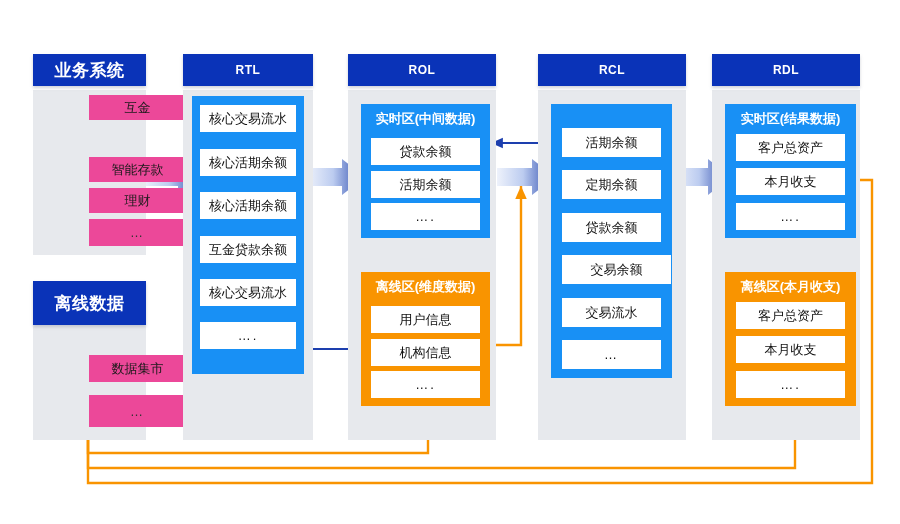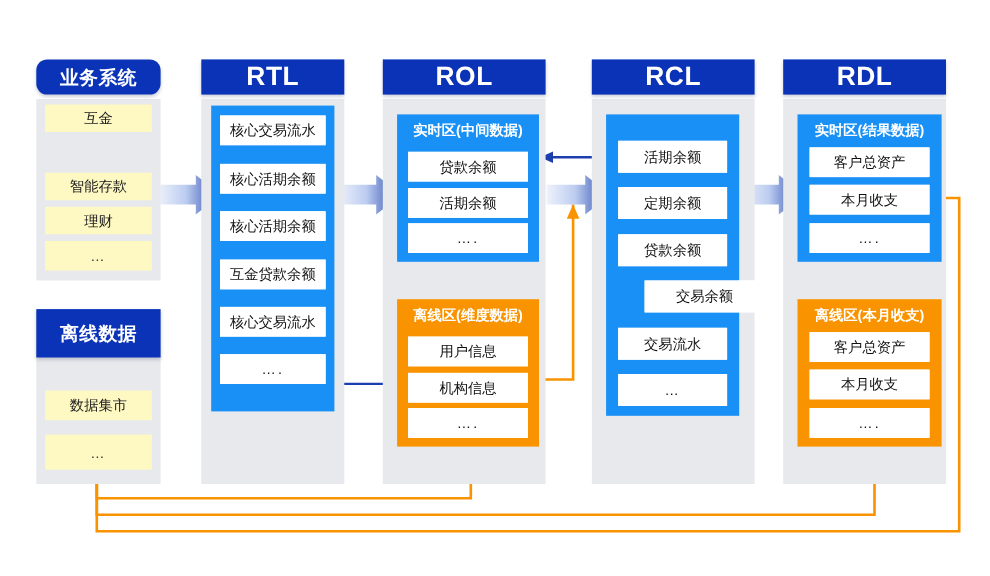--- a/index.html
+++ b/index.html
@@ -17,32 +17,32 @@
   .hdr{
     position:absolute;
     background:#0a33b8;
     color:#ffffff;
     font-weight:bold;
     display:flex;align-items:center;justify-content:center;
     letter-spacing:.5px;
     box-shadow:0 2px 3px rgba(120,130,150,.35);
   }
   .hdr.cjk{font-size:17px;}
-  .hdr.lat{font-size:24px;}
+  .hdr.lat{font-size:12px;}
   
   .colbody{
     position:absolute;
     background:#e7e9ed;
   }
   
   .wbox{
     position:absolute;
-    background:#fef9c3;
+    background:#ec4899;
     display:flex;align-items:center;justify-content:center;
-    font-size:13px;color:#1a1a1a;
+    font-size:13px;color:#1a1a1a;margin-left:48px;
   }
   .wbox.dots{color:#333;letter-spacing:2px;font-size:13px;}
   
   .zone{
     position:absolute;
     box-sizing:border-box;
   }
   .zone.blue{background:#1890f5;}
   .zone.orange{background:#f99400;}
   .zone-title{
@@ -114,21 +114,21 @@
     </g>
     <g>
       <path d="M497,168 L532,168 L532,159 L555,177 L532,195 L532,186 L497,186 z" fill="url(#gradArrow)"></path>
     </g>
     <g>
       <path d="M673,168 L708,168 L708,159 L731,177 L708,195 L708,186 L673,186 z" fill="url(#gradArrow)"></path>
     </g>
   </svg>
 
   <div class="colbody" style="left:33px;top:90px;width:113px;height:165px;"></div>
-  <div class="hdr cjk" style="left:33px;top:54px;width:113px;height:32px;border-radius:10px;">业务系统</div>
+  <div class="hdr cjk" style="left:33px;top:54px;width:113px;height:32px;">业务系统</div>
 
   <div class="wbox" style="left:41px;top:95px;width:97px;height:25px;">互金</div>
   <div class="wbox" style="left:41px;top:157px;width:97px;height:25px;">智能存款</div>
   <div class="wbox" style="left:41px;top:188px;width:97px;height:25px;">理财</div>
   <div class="wbox dots" style="left:41px;top:219px;width:97px;height:27px;">…</div>
 
   <div class="colbody" style="left:33px;top:316px;width:113px;height:124px;"></div>
   <div class="hdr cjk" style="left:33px;top:281px;width:113px;height:44px;">离线数据</div>
 
   <div class="wbox" style="left:41px;top:355px;width:97px;height:27px;">数据集市</div>
@@ -162,21 +162,21 @@
   <div class="zitem" style="left:371px;top:339px;width:109px;height:27px;">机构信息</div>
   <div class="zitem dots" style="left:371px;top:371px;width:109px;height:27px;">….</div>
 
   <div class="colbody" style="left:538px;top:90px;width:148px;height:350px;"></div>
   <div class="hdr lat" style="left:538px;top:54px;width:148px;height:32px;">RCL</div>
 
   <div class="zone blue" style="left:551px;top:104px;width:121px;height:274px;"></div>
   <div class="zitem" style="left:562px;top:128px;width:99px;height:29px;">活期余额</div>
   <div class="zitem" style="left:562px;top:170px;width:99px;height:29px;">定期余额</div>
   <div class="zitem" style="left:562px;top:213px;width:99px;height:29px;">贷款余额</div>
-  <div class="zitem" style="left:562px;top:255px;width:109px;height:29px;margin-left:24px;">交易余额</div>
+  <div class="zitem" style="left:562px;top:255px;width:109px;height:29px;">交易余额</div>
   <div class="zitem" style="left:562px;top:298px;width:99px;height:29px;">交易流水</div>
   <div class="zitem dots" style="left:562px;top:340px;width:99px;height:29px;">…</div>
 
   <div class="colbody" style="left:712px;top:90px;width:148px;height:350px;"></div>
   <div class="hdr lat" style="left:712px;top:54px;width:148px;height:32px;">RDL</div>
 
   <div class="zone blue" style="left:725px;top:104px;width:131px;height:134px;">
     <div class="zone-title">实时区(结果数据)</div>
   </div>
   <div class="zitem" style="left:736px;top:134px;width:109px;height:27px;">客户总资产</div>

